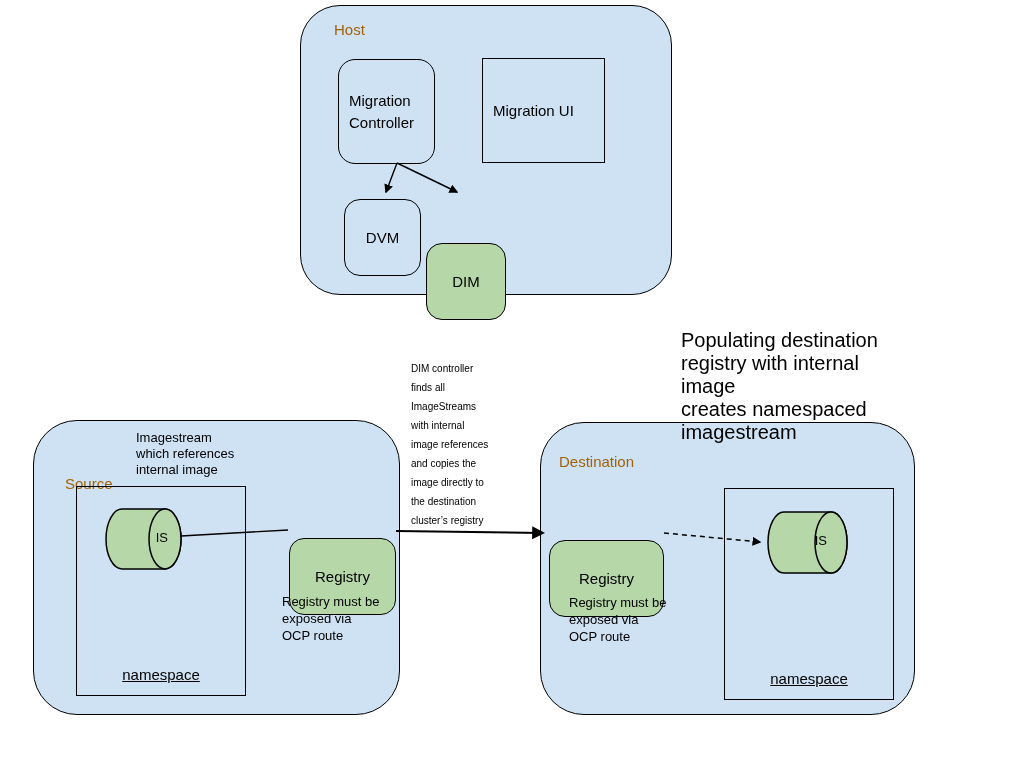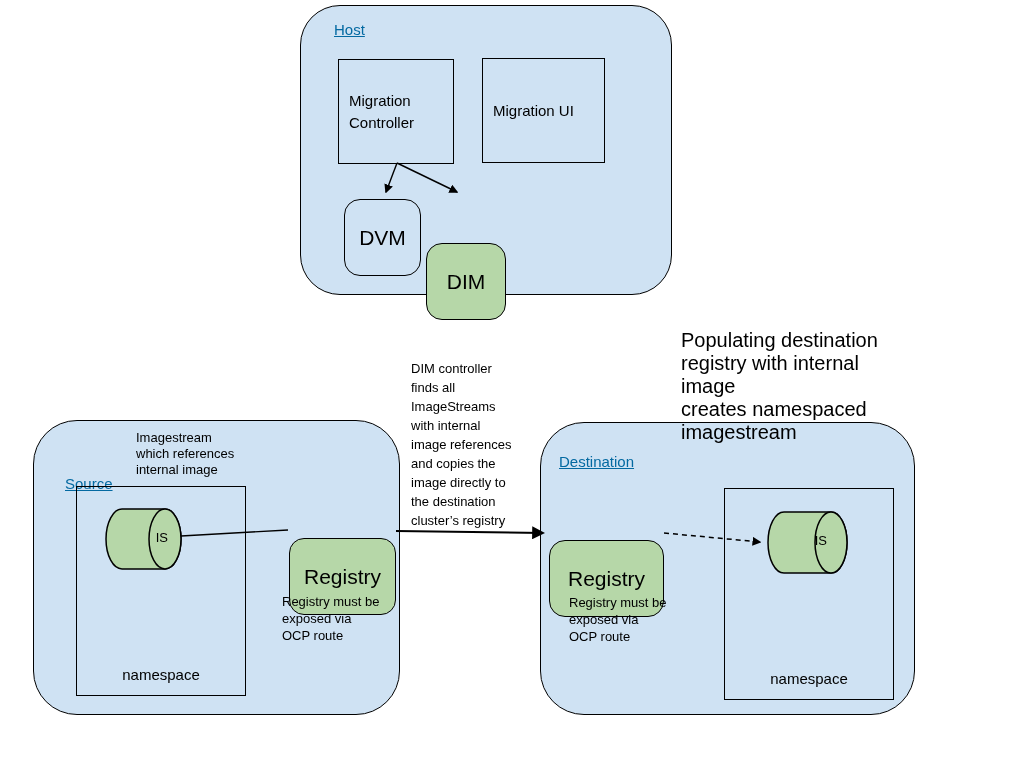--- a/index.html
+++ b/index.html
@@ -5,63 +5,63 @@
   html,body{margin:0;padding:0;background:#ffffff;}
   .canvas{
     position:relative;width:1024px;height:768px;background:#ffffff;
     font-family:"Liberation Sans",sans-serif;color:#000;overflow:hidden;
   }
   .container{
     position:absolute;background:#cfe2f3;border:1.5px solid #000;
     border-radius:44px;box-sizing:border-box;
   }
   .container-label{
-    position:absolute;font-size:15px;color:#0369a1;white-space:nowrap;text-decoration:underline;
+    position:absolute;font-size:15px;color:#a16207;white-space:nowrap;
   }
   .rect-box{
     position:absolute;background:transparent;border:1.5px solid #000;
     box-sizing:border-box;
   }
   .node{
     position:absolute;border:1.5px solid #000;border-radius:16px;
     box-sizing:border-box;display:flex;align-items:center;justify-content:center;
-    font-size:21px;
+    font-size:15px;
   }
   .node.green{background:#b6d7a8;margin-top:44px;}
   .node.blue{background:#cfe2f3;}
   .box-label-left{
     position:absolute;inset:0;display:flex;align-items:center;
     padding-left:10px;font-size:15px;line-height:22px;
   }
   .ns-label{
-    position:absolute;left:0;right:0;bottom:12px;text-align:center;font-size:15px;
+    position:absolute;left:0;right:0;bottom:12px;text-align:center;font-size:15px;text-decoration:underline;
   }
   .note{
     position:absolute;font-size:13px;line-height:17px;white-space:pre-line;
   }
   .note-mid{
-    position:absolute;font-size:13px;line-height:19px;white-space:pre-line;
+    position:absolute;font-size:10px;line-height:19px;white-space:pre-line;
   }
   .note-big{
     position:absolute;font-size:20px;line-height:23px;white-space:pre-line;
   }
   .cyl-label{
     position:absolute;font-size:13px;text-align:right;
   }
   svg.overlay{position:absolute;left:0;top:0;pointer-events:none;}
 </style>
 </head>
 <body>
 
 <div class="canvas">
 
   <div class="container" style="left:300px;top:5px;width:372px;height:290px;border-radius:40px;">
     <div class="container-label" style="left:33px;top:15px;">Host</div>
 
-    <div class="rect-box" style="left:37px;top:53px;width:116px;height:105px;">
+    <div class="rect-box" style="left:37px;top:53px;width:97px;height:105px;border-radius:17px;">
       <div class="box-label-left">Migration Controller</div>
     </div>
 
     <div class="rect-box" style="left:181px;top:52px;width:123px;height:105px;padding-left:40px;">
       <div class="box-label-left">Migration UI</div>
     </div>
 
     <div class="node blue" style="left:43px;top:193px;width:77px;height:77px;">
       <span>DVM</span>
     </div>

